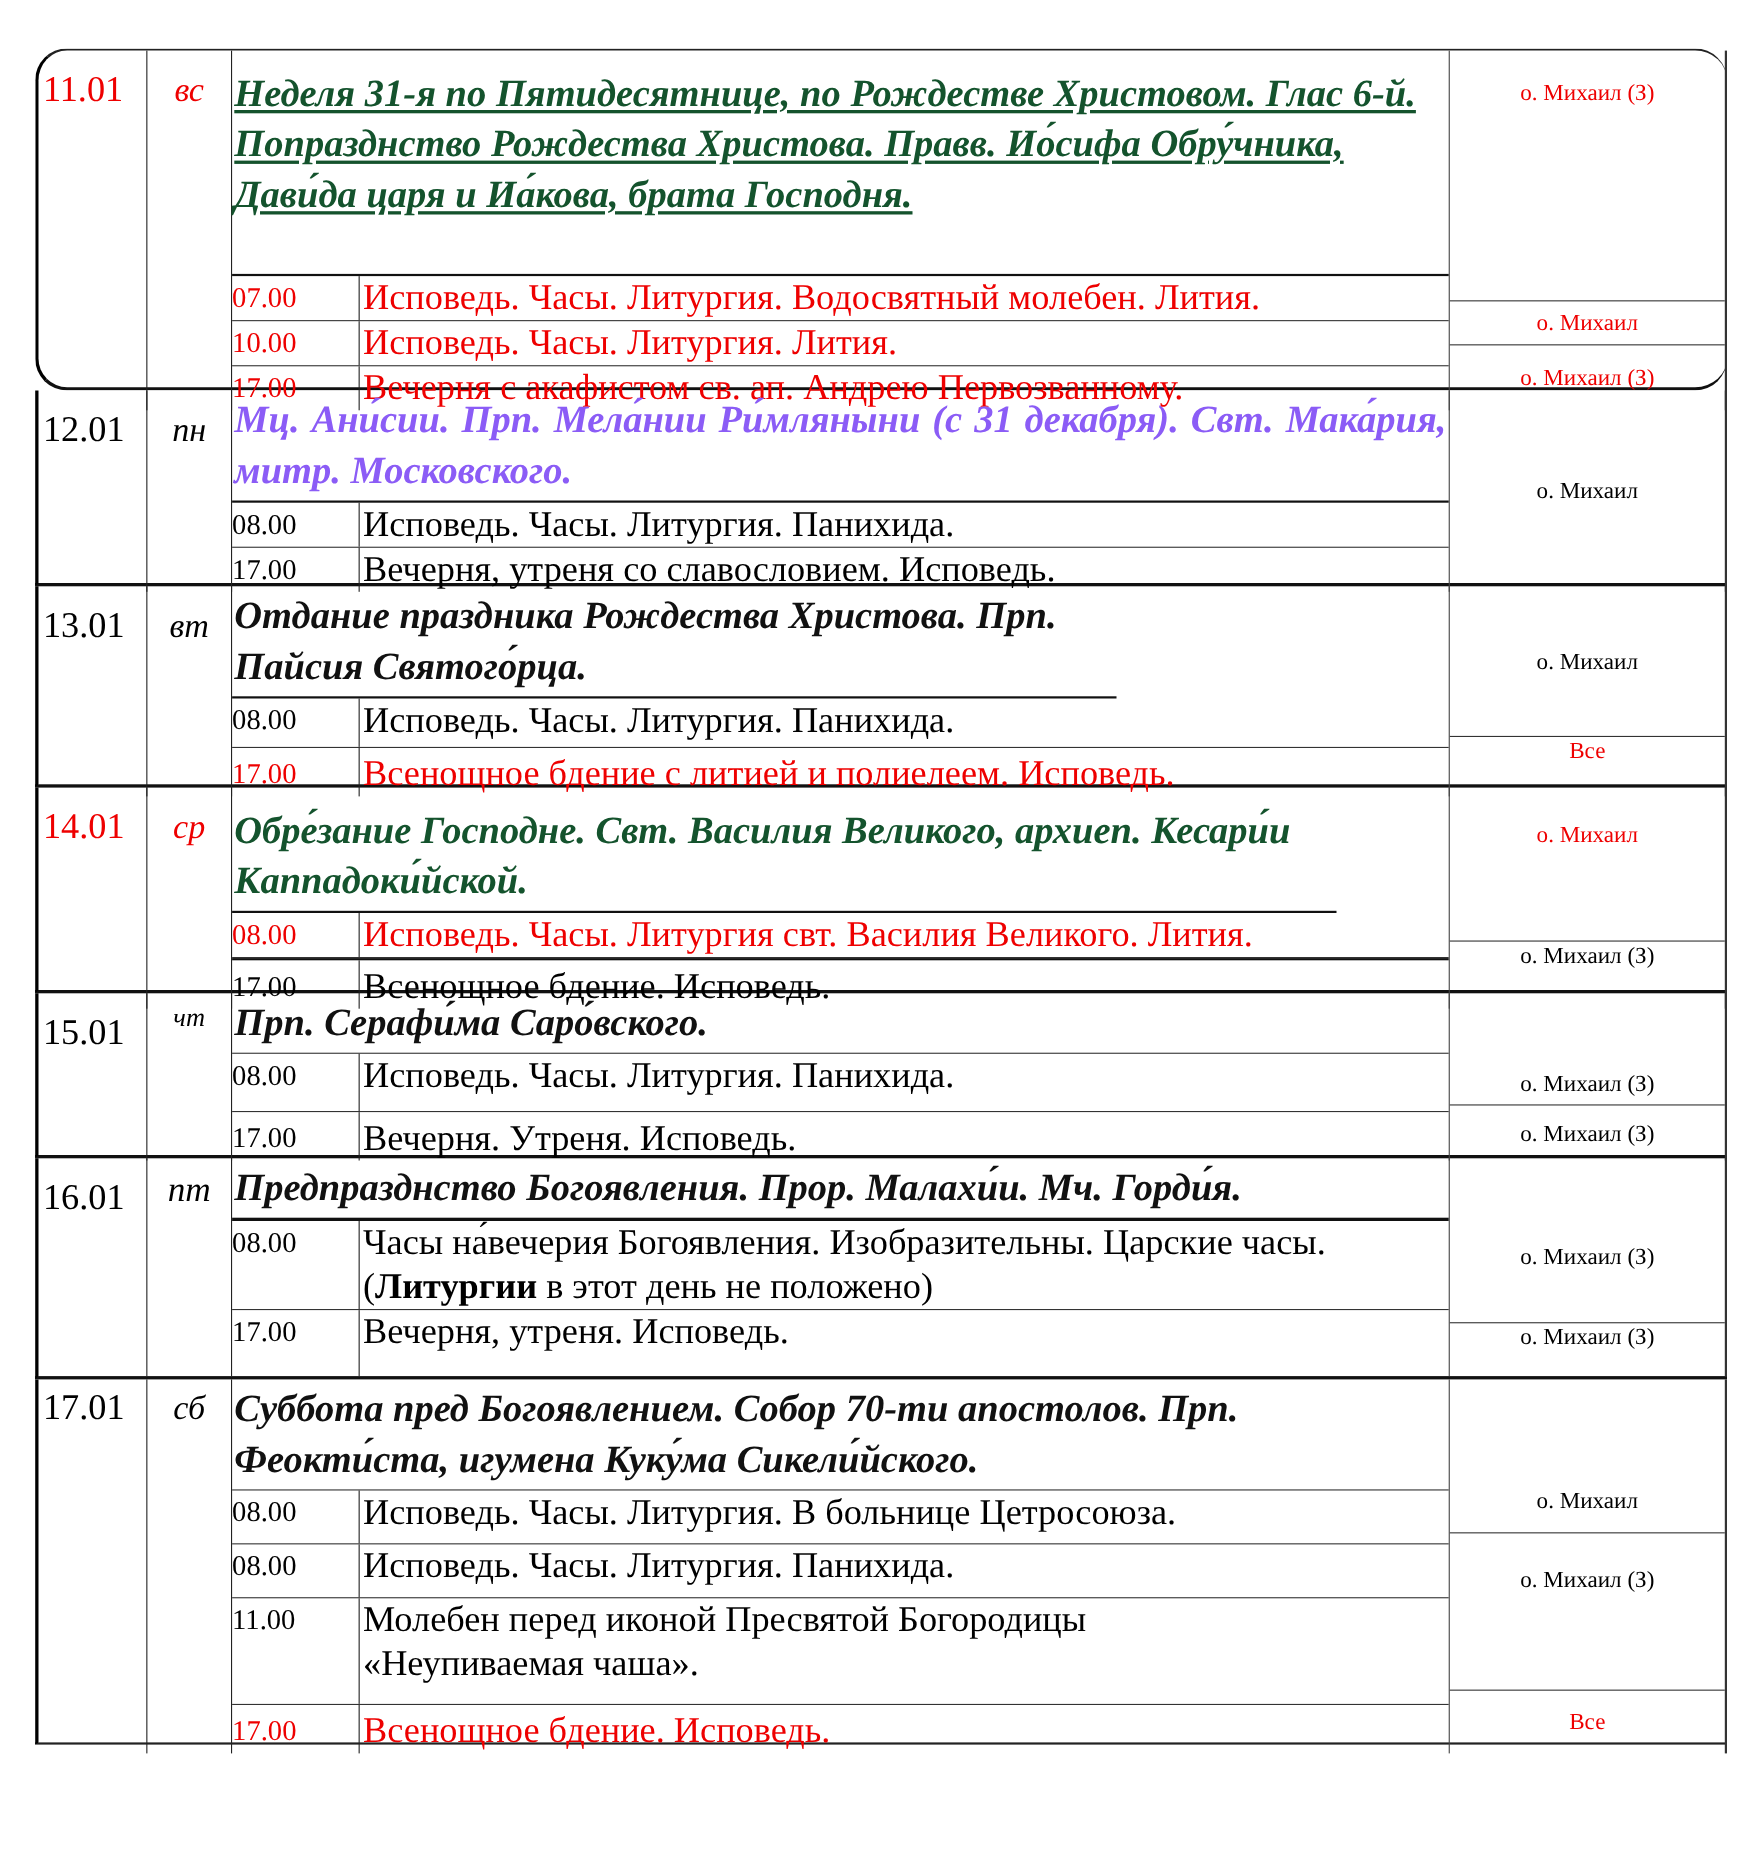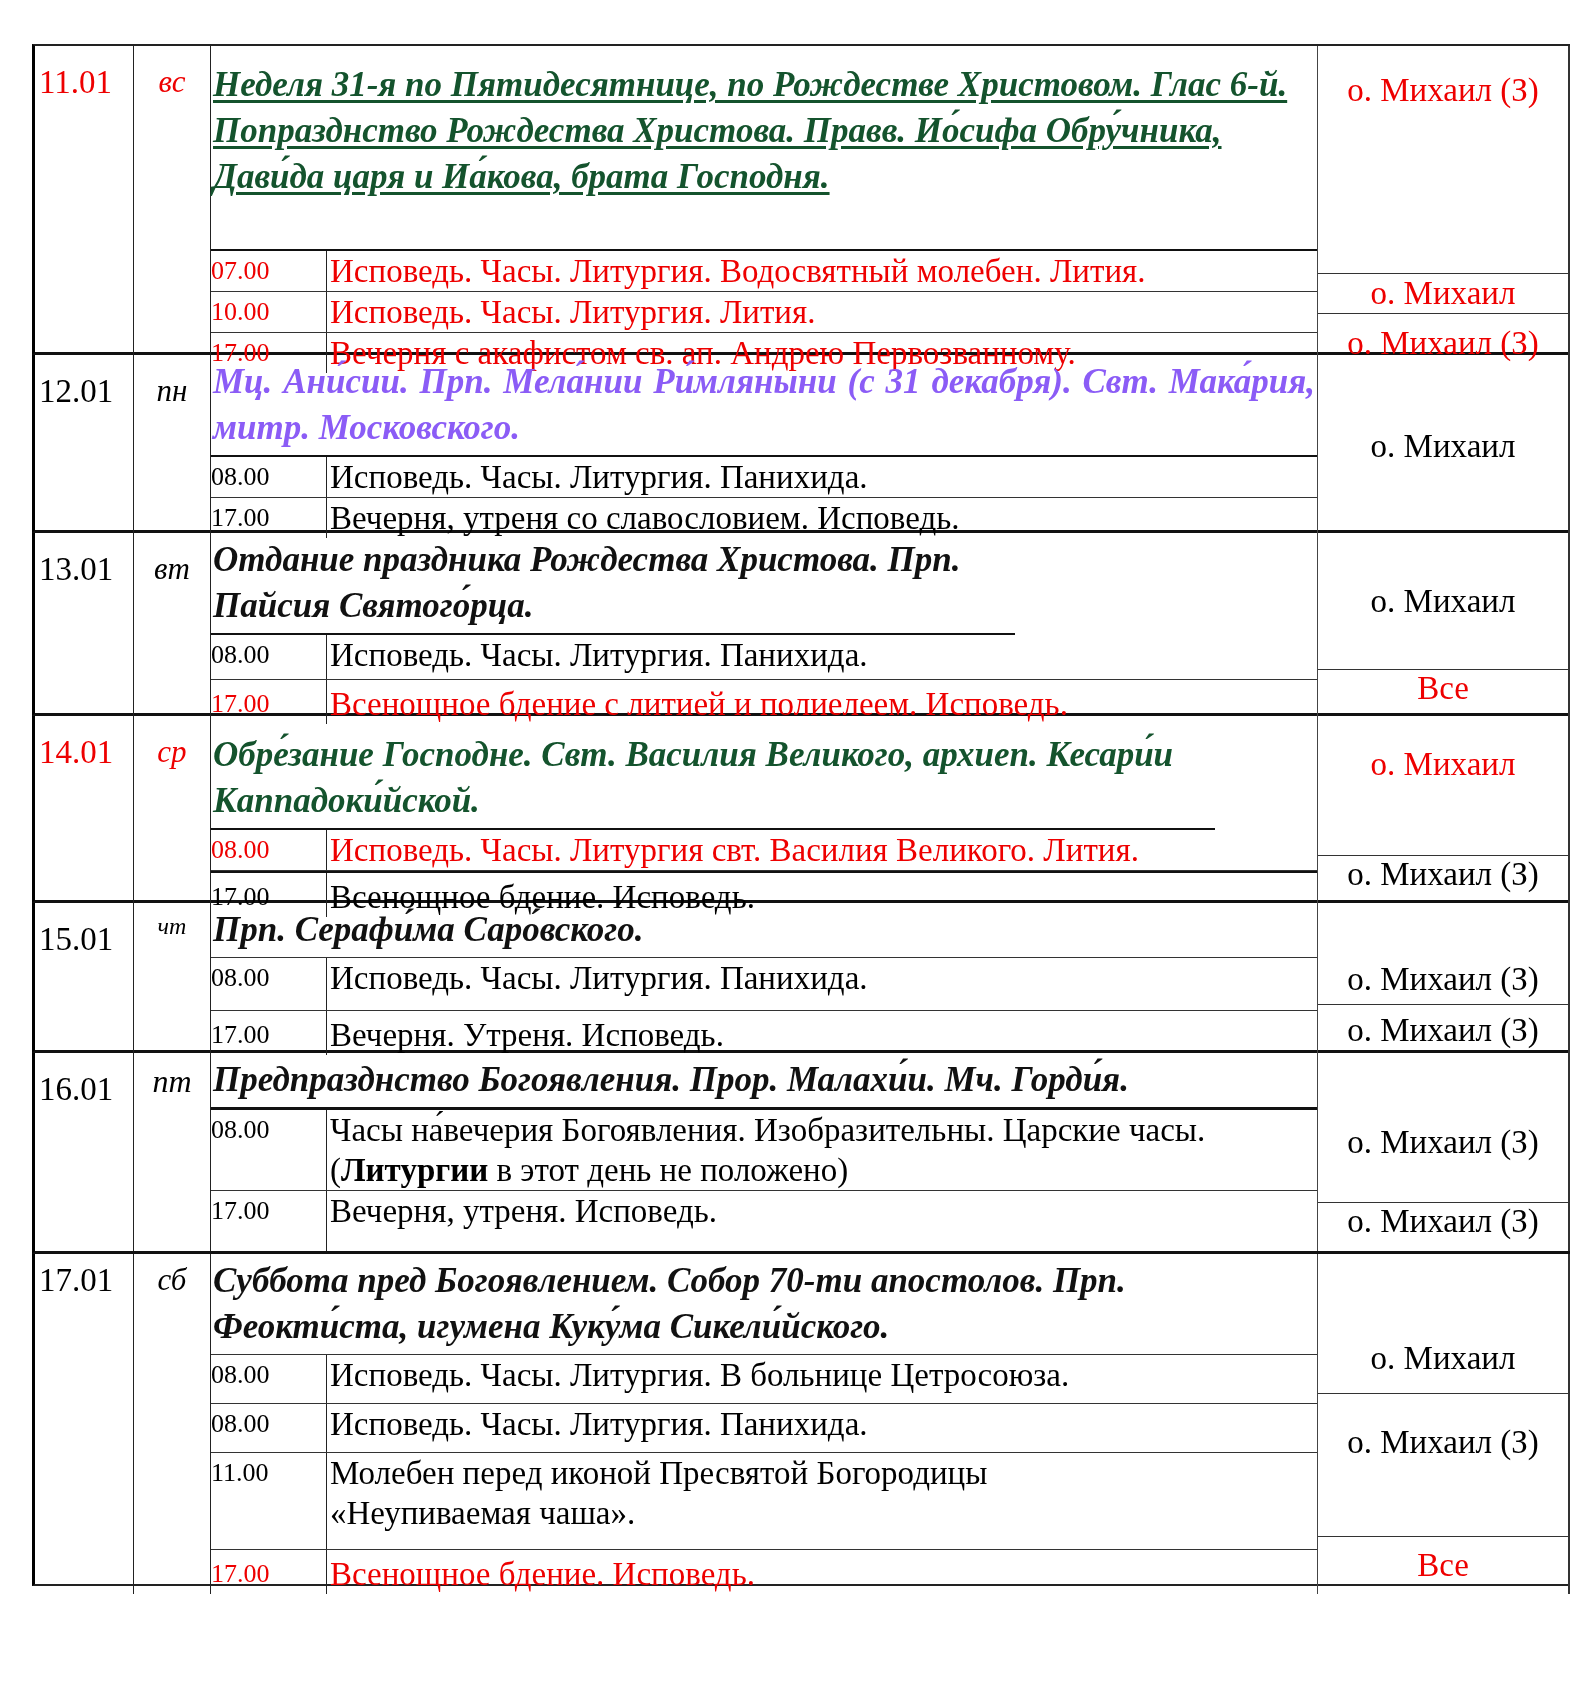--- a/index.html
+++ b/index.html
@@ -12,21 +12,21 @@
     position: absolute; left: 32px; top: 44px;
     width: 1538px;
   }
   .day {
     display: grid;
     grid-template-columns: 99px 77px 1107px 1fr;
     border-left: 3px solid #000;
     border-bottom: 3px solid #111;
     position: relative;
   }
-  .day:first-child { border-top: 2px solid #222; }
+  .day:first-child { border-top: 2px solid #222; border-radius: 29px; }
   .cell-date, .cell-dow {
     border-right: 1.5px solid #222;
     font-size: 33px;
     padding-top: 18px;
   }
   .cell-date { padding-left: 4px; }
   .cell-dow { text-align: center; font-size: 31px; font-style: italic; }
   .mid { border-right: 1.5px solid #444; display: flex; flex-direction: column; }
   .feast {
     font-style: italic; font-weight: bold;
@@ -37,21 +37,21 @@
   }
   .feast.red { color: #14532d; margin-top: 12px; }
   .feast.ul span.t { text-decoration: underline; text-decoration-thickness: 3px; text-underline-offset: 4px; }
   .feast.dark { color: #111; }
   .svc { display: grid; grid-template-columns: 116px 1fr; border-bottom: 1.5px solid #333; }
   .svc:last-child { border-bottom: none; }
   .svc .time { text-align: left; font-size: 26px; line-height: 40px; border-right: 1.5px solid #222; }
   .svc .desc { font-size: 33px; line-height: 40px; padding-left: 3px; }
   .red { color: #ee0000; }
   .right { border-right: 2px solid #333; display: flex; flex-direction: column; }
-  .pr { font-size: 33px; text-align: center; border-bottom: 1.5px solid #333; display: flex; align-items: center; justify-content: center; }
+  .pr { font-size: 21px; text-align: center; border-bottom: 1.5px solid #333; display: flex; align-items: center; justify-content: center; }
   .pr:last-child { border-bottom: none; }
   .pr.top { align-items: flex-start; padding-top: 26px; }
   b.bold { font-weight: bold; }
 </style>
 </head>
 <body>
 
 <div id="sched">
 
   <div class="day" style="height:306px">

